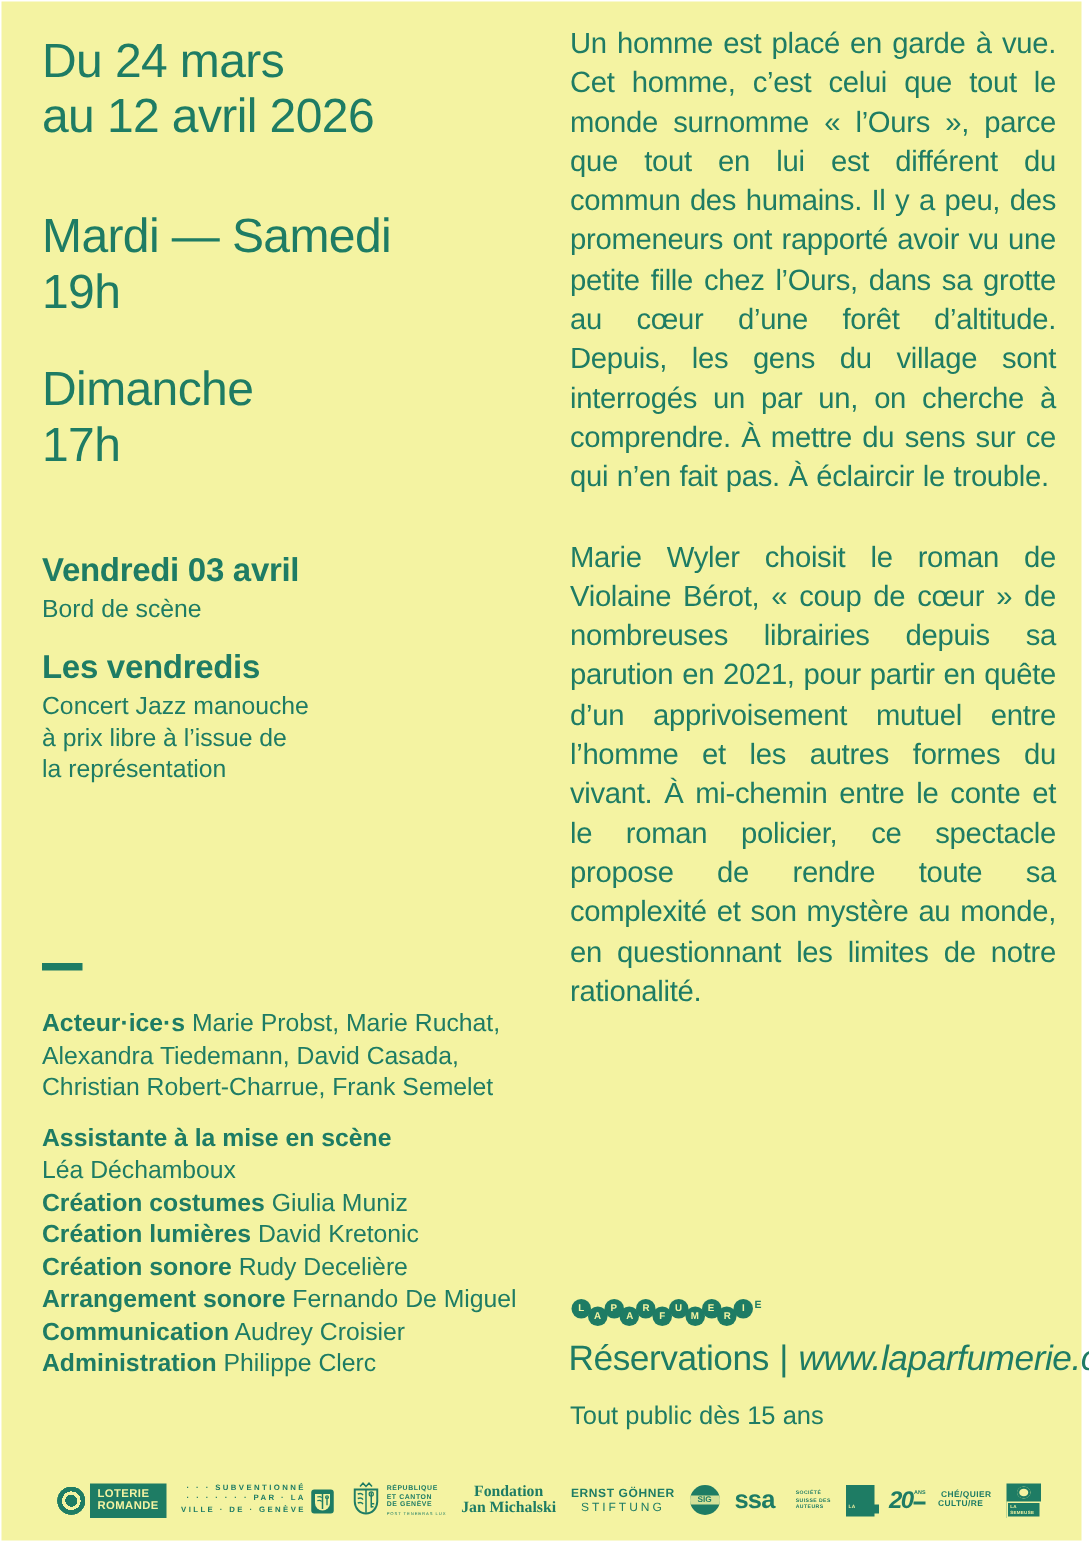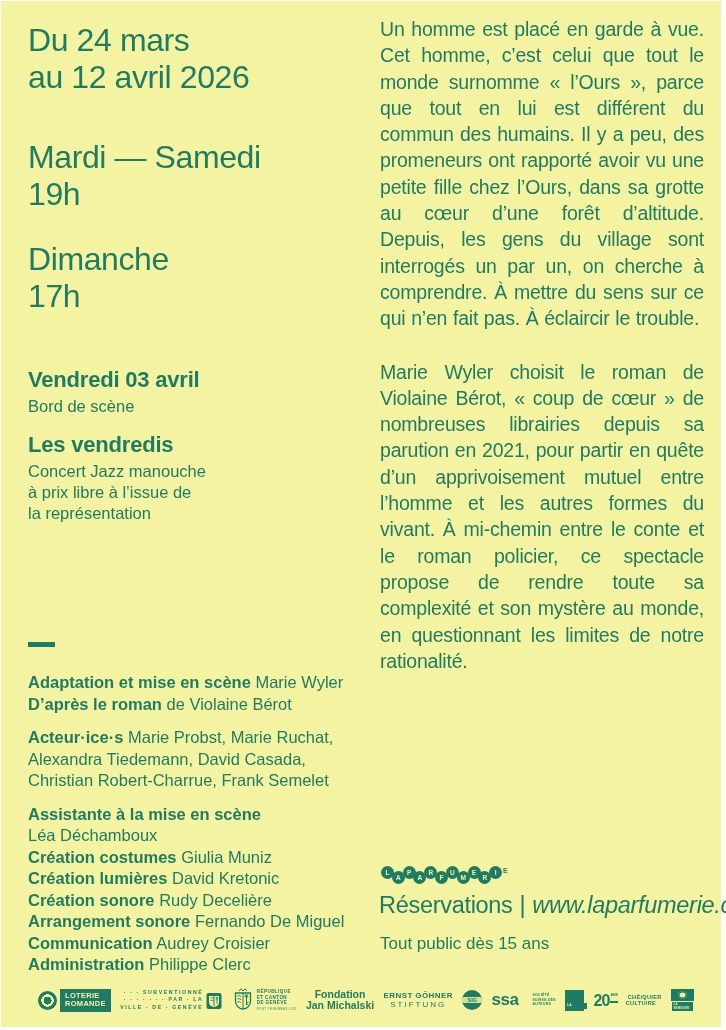--- a/index.html
+++ b/index.html
@@ -46,37 +46,37 @@
              background:radial-gradient(circle at 50% 50%,#1E7C64 0 4px,#F4F3A2 4px 6.2px,#1E7C64 6.2px 9.5px,transparent 9.5px);}
   .lr-box{background:#1E7C64;color:#F4F3A2;font-size:7.5px;font-weight:800;line-height:8.5px;
           padding:3px 5px;display:flex;flex-direction:column;letter-spacing:0.3px;}
   .vg{gap:3px;}
   .vg-lines{display:flex;flex-direction:column;font-size:5.2px;font-weight:700;
             letter-spacing:1.6px;line-height:7.5px;text-align:right;}
   .rc{gap:3px;}
   .rc-right{display:flex;flex-direction:column;}
   .rc-lines{font-size:4.6px;font-weight:700;line-height:5.6px;letter-spacing:0.4px;}
   .rc-motto{font-size:2.8px;letter-spacing:0.6px;margin-top:1px;}
-  .fjm{font-family:Liberation Sans, sans-serif;font-size:10.5px;font-weight:700;line-height:11.5px;
+  .fjm{font-family:Liberation Serif, serif;font-size:10.5px;font-weight:700;line-height:11.5px;
        display:flex;flex-direction:column;}
   .egs{display:flex;flex-direction:column;text-align:right;font-size:8px;line-height:9.5px;}
   .egs .l1{font-weight:700;letter-spacing:0.4px;}
   .egs .l2{font-weight:400;letter-spacing:2px;}
   .sig-circle{width:20px;height:20px;border-radius:50%;background:#1E7C64;position:relative;
               display:flex;align-items:center;justify-content:center;overflow:hidden;}
   .sig-band{position:absolute;left:0;right:0;top:7px;height:6px;background:#F4F3A2;opacity:0.85;}
   .sig-txt{position:relative;font-size:5.5px;font-weight:800;color:#1E7C64;z-index:1;}
   .ssa{gap:14px;}
   .ssa-word{font-size:17px;font-weight:800;letter-spacing:-0.5px;line-height:14px;}
   .ssa-lines{font-size:3.4px;font-weight:700;line-height:4.4px;letter-spacing:0.3px;}
   .prg{width:19px;height:21px;background:#1E7C64;position:relative;padding:2px 0 0 2px;box-sizing:border-box;}
   .prg-lines{font-size:3.2px;line-height:3.8px;color:#F4F3A2;font-weight:700;letter-spacing:0.2px;}
   .prg::after{content:"";position:absolute;right:-3px;bottom:2px;width:6px;height:6px;background:#1E7C64;}
   .v20{align-items:flex-start;}
-  .v20-num{font-size:16px;font-weight:800;line-height:15px;letter-spacing:-1px;}
+  .v20-num{font-size:16px;font-weight:800;line-height:15px;letter-spacing:-1px;font-style:italic;}
   .v20-side{display:flex;flex-direction:column;margin-left:1px;}
   .v20-suffix{font-size:3.6px;font-weight:700;line-height:4px;}
   .v20-bar{width:8px;height:2.5px;background:#1E7C64;margin-top:4px;}
   .chq{flex-direction:column;align-items:flex-start;font-size:5.6px;font-weight:800;line-height:6.5px;letter-spacing:0.3px;}
   .chq .c2{margin-left:-2px;}
   .sem{width:23px;height:23px;background:#1E7C64;display:flex;flex-direction:column;
        align-items:center;justify-content:flex-start;padding-top:2px;box-sizing:border-box;}
   .sem-circle{width:9px;height:9px;border-radius:50%;background:#F4F3A2;
               box-shadow:inset 0 0 0 1.5px #1E7C64;}
   .sem-band{margin-top:2px;border:0.8px solid #F4F3A2;color:#F4F3A2;font-size:3px;
@@ -108,21 +108,20 @@
       <div class="event-title">Les vendredis</div>
       <div class="event-desc pre">Concert Jazz manouche
 à prix libre à l’issue de
 la représentation</div>
     </div>
   </div>
 
   <div class="abs divider"></div>
 
   <div class="abs credits">
-      <p><span class="cl">Adaptation et mise en scène</span> <span class="cn">Marie Wyler</span><br><span class="cl">D’après le roman</span> <span class="cn">de Violaine Bérot</span></p>
       <p><span class="cl">Acteur·ice·s</span> <span class="cn">Marie Probst, Marie Ruchat, Alexandra Tiedemann, David Casada, Christian Robert-Charrue, Frank Semelet</span></p>
       <p><span class="cl">Assistante à la mise en scène</span><br><span class="cn">Léa Déchamboux</span><br><span class="cl">Création costumes</span> <span class="cn">Giulia Muniz</span><br><span class="cl">Création lumières</span> <span class="cn">David Kretonic</span><br><span class="cl">Création sonore</span> <span class="cn">Rudy Decelière</span><br><span class="cl">Arrangement sonore</span> <span class="cn">Fernando De Miguel</span><br><span class="cl">Communication</span> <span class="cn">Audrey Croisier</span><br><span class="cl">Administration</span> <span class="cn">Philippe Clerc</span></p>
     </div>
 
   <div class="abs synopsis">
     <p class="syn">Un homme est placé en garde à vue. Cet homme, c’est celui que tout le monde surnomme « l’Ours », parce que tout en lui est différent du commun des humains. Il y a peu, des promeneurs ont rapporté avoir vu une petite fille chez l’Ours, dans sa grotte au cœur d’une forêt d’altitude. Depuis, les gens du village sont interrogés un par un, on cherche à comprendre. À mettre du sens sur ce qui n’en fait pas. À éclaircir le trouble.</p>
     <p class="syn">Marie Wyler choisit le roman de Violaine Bérot, « coup de cœur » de nombreuses librairies depuis sa parution en 2021, pour partir en quête d’un apprivoisement mutuel entre l’homme et les autres formes du vivant. À mi-chemin entre le conte et le roman policier, ce spectacle propose de rendre toute sa complexité et son mystère au monde, en questionnant les limites de notre rationalité.</p>
   </div>
 
   <div class="abs logo-wave">

